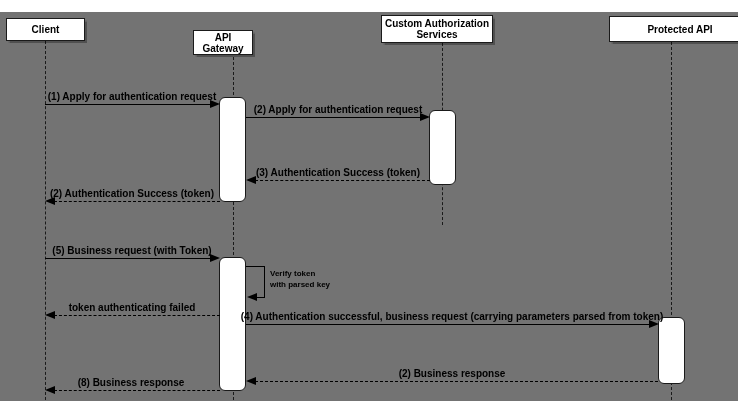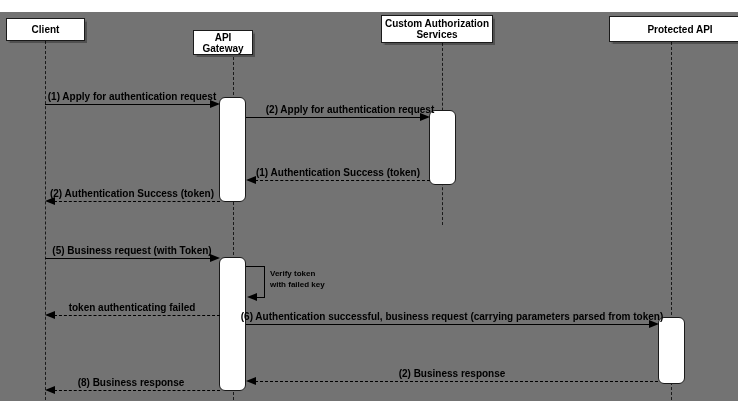--- a/index.html
+++ b/index.html
@@ -64,28 +64,28 @@
   <div class="activation" style="left:219px;top:245px;width:27px;height:134px"></div>
   <div class="activation" style="left:658px;top:305px;width:27px;height:67px"></div>
 
   <div>
     <div class="msg-label" style="left:132px;top:79px">(1) Apply for authentication request</div>
     <div class="msg-line solid" style="left:45px;top:92px;width:168px"></div>
     <div class="arrow right" style="left:210px;top:88px"></div>
   </div>
 
   <div>
-    <div class="msg-label" style="left:350px;top:92px">(2) Apply for authentication request</div>
+    <div class="msg-label" style="left:338px;top:92px">(2) Apply for authentication request</div>
     <div class="msg-line solid" style="left:246px;top:105px;width:175px"></div>
     <div class="arrow right" style="left:420px;top:101px"></div>
   </div>
 
 
   <div>
-    <div class="msg-label" style="left:338px;top:155px">(1) Authentication Success (token)</div>
+    <div class="msg-label" style="left:338px;top:155px">(3) Authentication Success (token)</div>
     <div class="msg-line dashed" style="left:255px;top:168px;width:175px"></div>
     <div class="arrow left" style="left:246px;top:164px"></div>
   </div>
 
   <div>
     <div class="msg-label" style="left:132px;top:176px">(2) Authentication Success (token)</div>
     <div class="msg-line dashed" style="left:54px;top:189px;width:166px"></div>
     <div class="arrow left" style="left:45px;top:185px"></div>
   </div>
 
@@ -94,31 +94,31 @@
     <div class="msg-line solid" style="left:45px;top:246px;width:168px"></div>
     <div class="arrow right" style="left:210px;top:242px"></div>
   </div>
 
   <div>
     <div class="msg-line solid" style="left:246px;top:254px;width:18px"></div>
     <div class="vline" style="left:264px;top:254px;height:32px"></div>
     <div class="msg-line solid" style="left:256px;top:285px;width:9px"></div>
     <div class="arrow left" style="left:247px;top:281px"></div>
     <div class="free-label" style="left:270px;top:256px">Verify token
-with failed key</div>
+with parsed key</div>
   </div>
 
   <div>
     <div class="msg-label" style="left:132px;top:290px">token authenticating failed</div>
     <div class="msg-line dashed" style="left:54px;top:303px;width:166px"></div>
     <div class="arrow left" style="left:45px;top:299px"></div>
   </div>
 
   <div>
-    <div class="msg-label" style="left:452px;top:299px">(6) Authentication successful, business request (carrying parameters parsed from token)</div>
+    <div class="msg-label" style="left:452px;top:299px">(4) Authentication successful, business request (carrying parameters parsed from token)</div>
     <div class="msg-line solid" style="left:246px;top:312px;width:404px"></div>
     <div class="arrow right" style="left:649px;top:308px"></div>
   </div>
 
   <div>
     <div class="msg-label" style="left:452px;top:356px">(2) Business response</div>
     <div class="msg-line dashed" style="left:255px;top:369px;width:403px"></div>
     <div class="arrow left" style="left:246px;top:365px"></div>
   </div>
 

